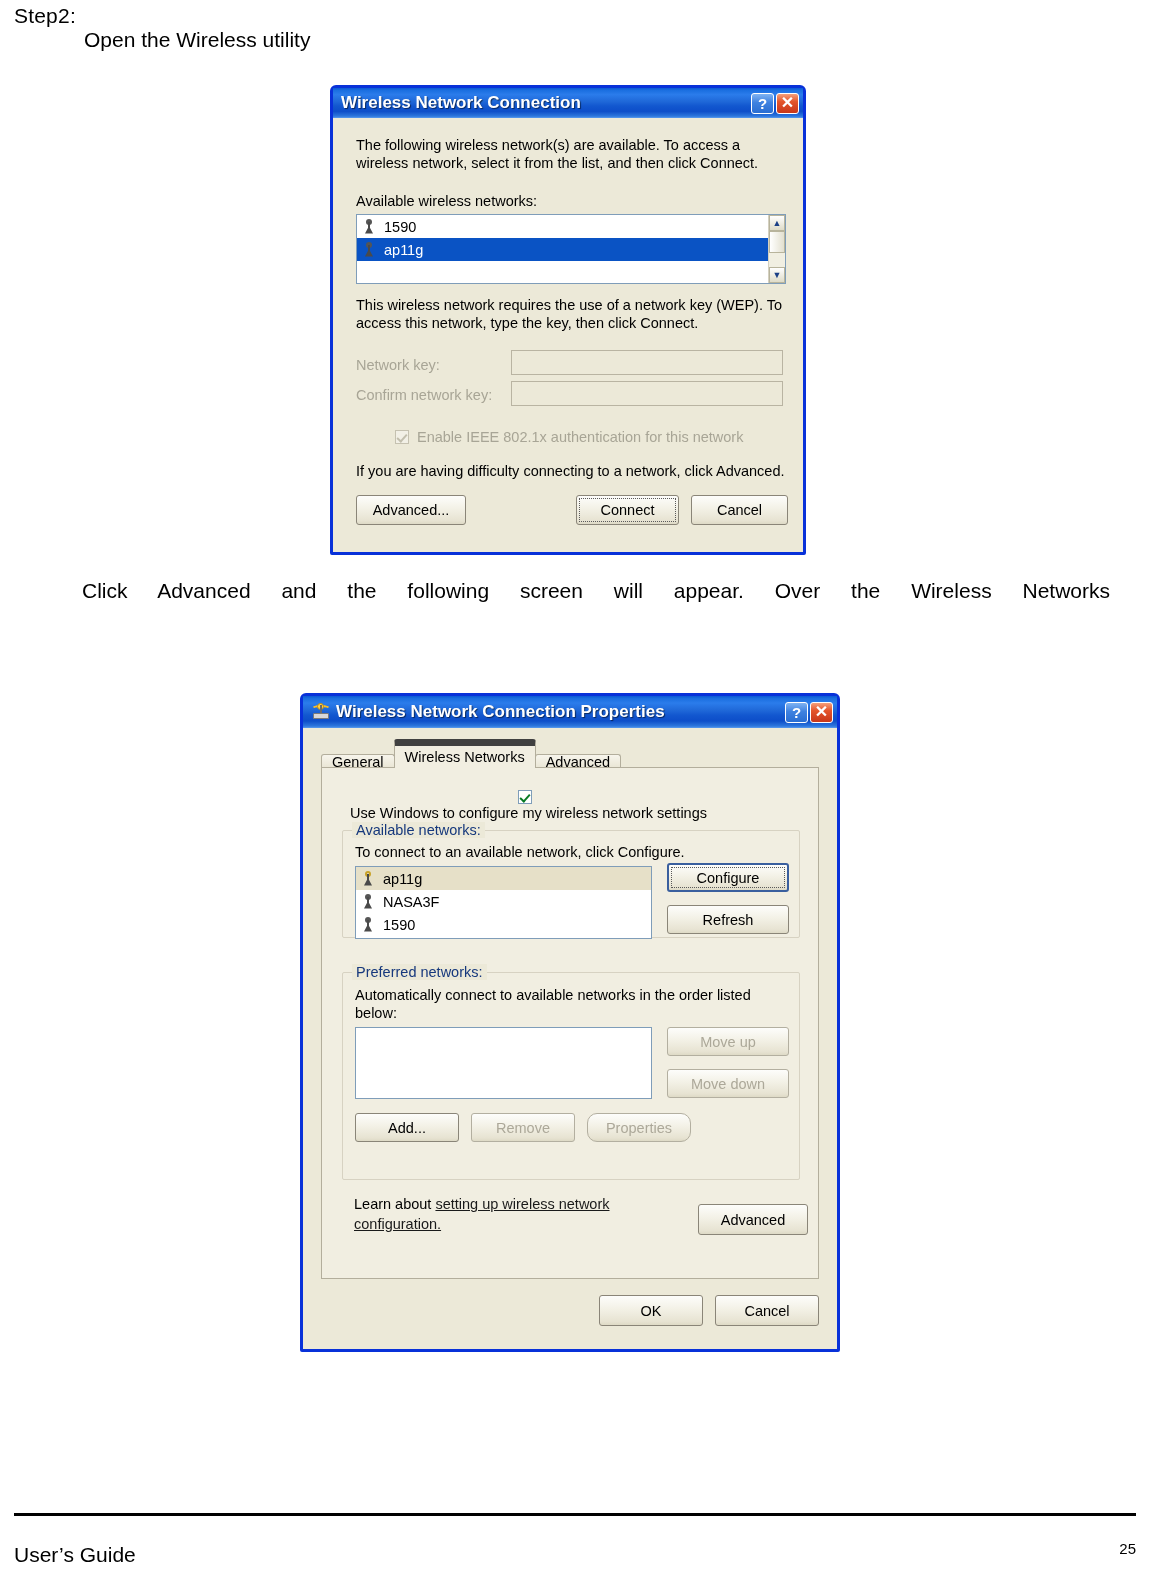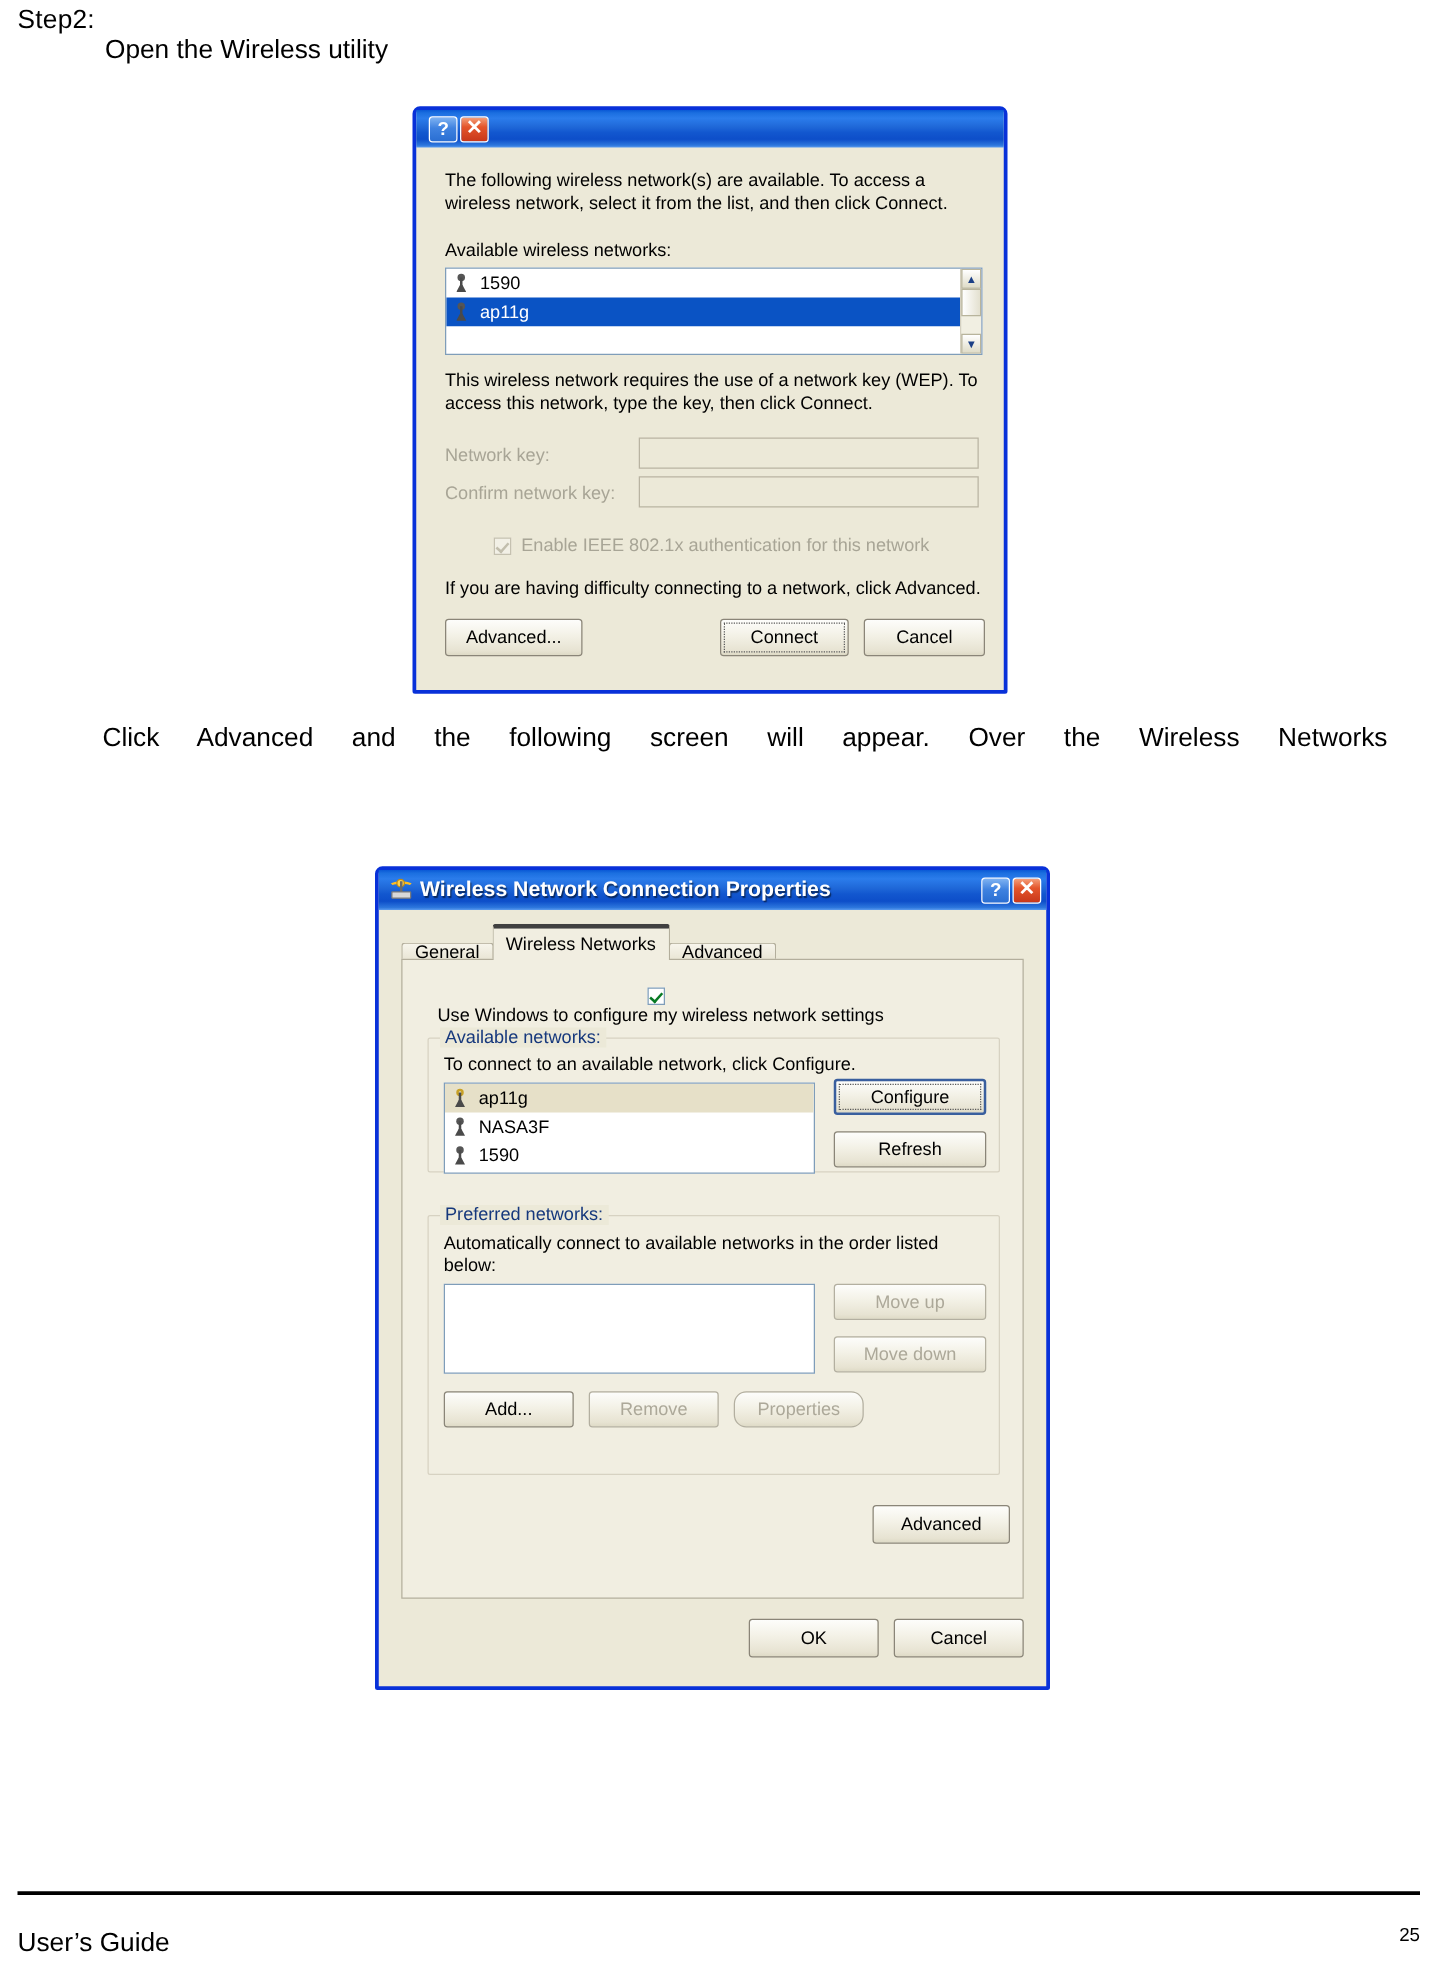--- a/index.html
+++ b/index.html
@@ -351,21 +351,21 @@
     border: 1px solid #b3ae9c;
     border-bottom: none;
     border-radius: 3px 3px 0 0;
     box-sizing: border-box;
     cursor: default;
     margin-right: -1px;
   }
   .xp-tab.active {
     height: 29px;
     background: #f1eee1;
-    border-top: 4px solid #404040;
+    border-top: 7px solid #404040;
     z-index: 3;
     font-weight: normal;
   }
   .xp-tabpanel {
     position: absolute;
     background: #f1eee1;
     border: 1px solid #b3ae9c;
     box-sizing: border-box;
   }
 
@@ -376,20 +376,21 @@
 </style>
 </head>
 <body>
 
 <div class="doc-step-label">Step2:</div>
 <div class="doc-step-text">Open the Wireless utility</div>
 
 <div class="xp-dialog" style="left:330px; top:85px; width:476px; height:470px;">
 
   <div class="xp-titlebar">
+    <div class="xp-title">Wireless Network Connection</div>
     <div class="xp-btn-help">?</div>
     <div class="xp-btn-close">✕</div>
   </div>
 
   <div class="xp-text" style="position:absolute; left:23px; top:48px;">The following wireless network(s) are available. To access a</div>
   <div class="xp-text" style="position:absolute; left:23px; top:66px;">wireless network, select it from the list, and then click Connect.</div>
 
   <div class="xp-text" style="position:absolute; left:23px; top:104px;">Available wireless networks:</div>
 
   <div class="xp-listbox" style="position:absolute; left:23px; top:126px; width:430px; height:70px;">
@@ -543,20 +544,24 @@
         <span>Add...</span>
       </div>
       <div class="xp-button disabled" style="left:128px; top:140px; width:104px; height:29px;">
         <span>Remove</span>
       </div>
       <div class="xp-button disabled" style="left:244px; top:140px; width:104px; height:29px;border-radius:10px;">
         <span>Properties</span>
       </div>
     </div>
 
+    <div class="xp-text" style="position:absolute; left:32px; top:426px; width:290px; line-height:20px;">
+      <span>Learn about </span><span class="xp-link">setting up wireless network</span><br>
+      <span class="xp-link">configuration.</span>
+    </div>
 
     <div class="xp-button" style="left:376px; top:436px; width:110px; height:31px;">
       <span>Advanced</span>
     </div>
   </div>
 
   <div class="xp-button" style="left:296px; top:599px; width:104px; height:31px;">
     <span>OK</span>
   </div>
   <div class="xp-button" style="left:412px; top:599px; width:104px; height:31px;">

